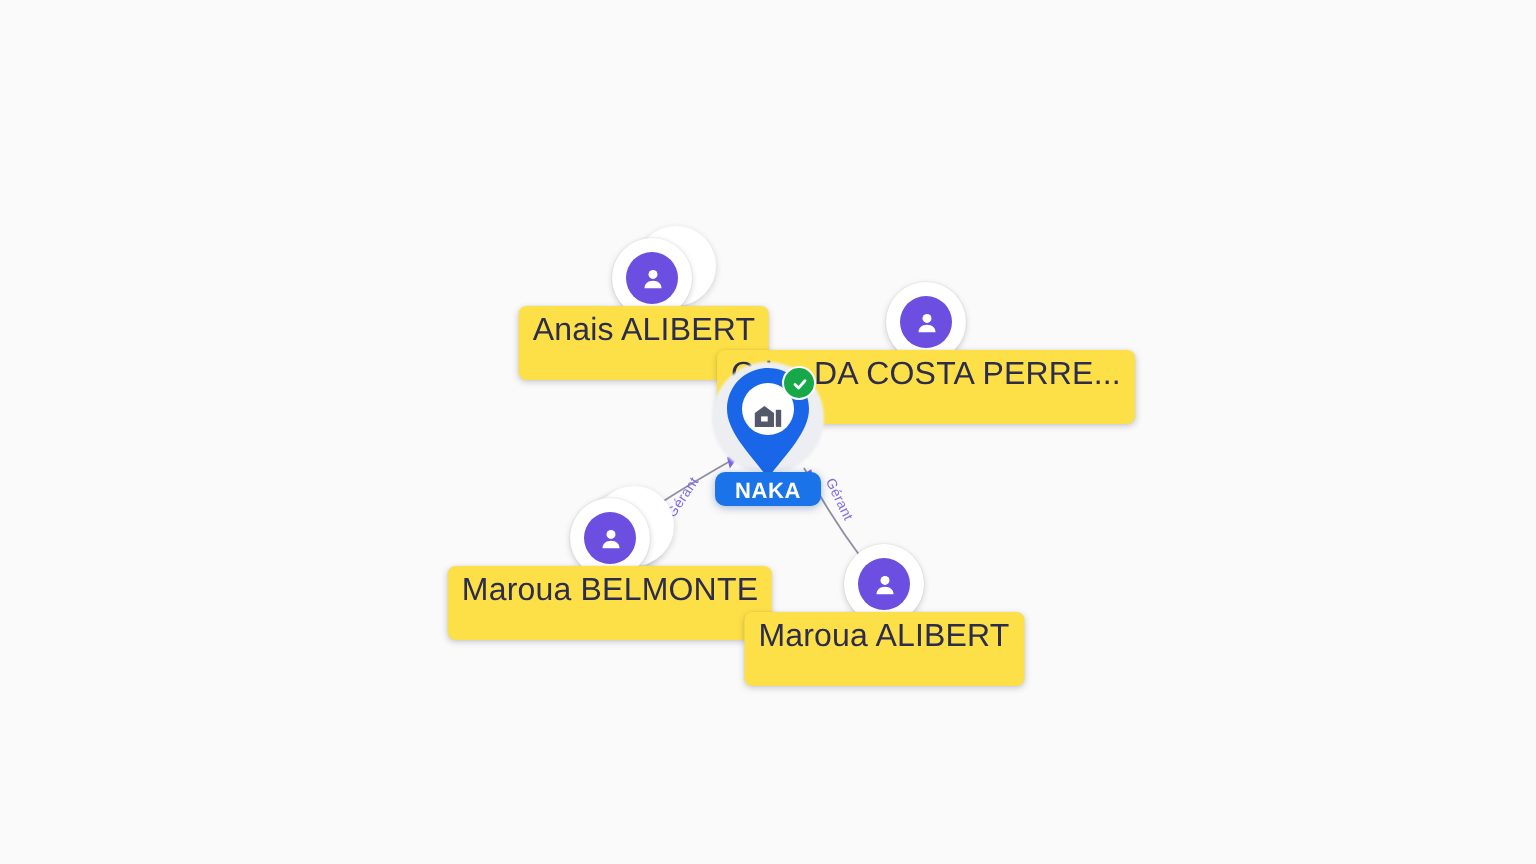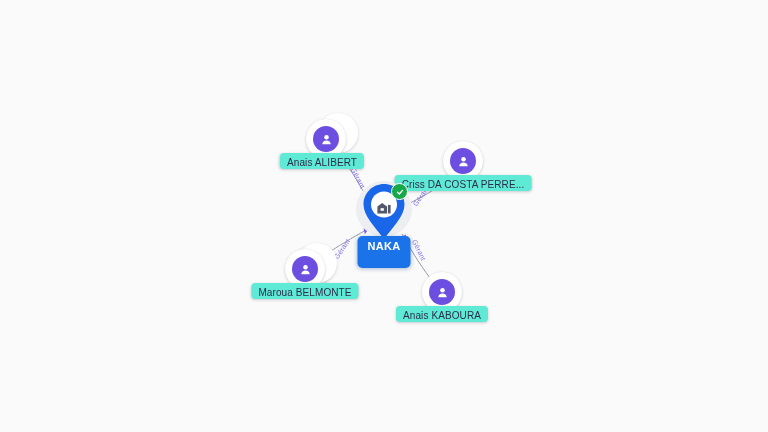--- a/index.html
+++ b/index.html
@@ -113,37 +113,37 @@
     border: 1.6px solid #ffffff;
     display: flex;
     align-items: center;
     justify-content: center;
   }
 
   
   .label-pill {
     position: absolute;
     transform: translateX(-50%);
-    background: #5eead4;
+    background: #fde047;
     color: #2c2c4c;
-    font-size: 10px;
+    font-size: 16px;
     line-height: 1;
     letter-spacing: 0.1px;
     white-space: nowrap;
-    padding: 5px 7px 1px 7px;
+    padding: 5px 7px 16px 7px;
     border-radius: 4px;
     box-shadow: 0 1px 3px rgba(30,30,60,0.22), 0 0 0 0.5px rgba(0,0,0,0.02);
   }
   .label-pill.primary {
     background: #1a73e8;
     color: #ffffff;
     font-size: 11px;
     font-weight: 700;
     letter-spacing: 0.3px;
-    padding: 5px 10px 16px 10px;
+    padding: 5px 10px 1px 10px;
     border-radius: 5px;
     box-shadow: 0 1px 4px rgba(20,60,140,0.35);
   }
 
   
   .edge-label {
     position: absolute;
     color: #7b62e8;
     font-size: 7px;
     letter-spacing: 0.2px;
@@ -219,21 +219,21 @@
   <div class="node" style="left:442px; top:292px;">
     <div class="person-disc">
       <div class="avatar-circle">
         <svg width="15" height="15" viewBox="0 0 24 24" fill="#ffffff">
           <circle cx="12" cy="8.3" r="3.6"></circle>
           <path d="M5.2 19.4c0-3.8 3.1-6 6.8-6s6.8 2.2 6.8 6z"></path>
         </svg>
       </div>
     </div>
   </div>
-  <div class="label-pill" style="left:442px; top:306px;">Anais KABOURA</div>
+  <div class="label-pill" style="left:442px; top:306px;">Maroua ALIBERT</div>
 
   <div class="node" style="left:384px; top:215px;">
     <div class="company-node">
       <div class="pin-halo"></div>
 
       <svg class="pin-shape" width="58" height="66" viewBox="0 0 58 66" xmlns="http://www.w3.org/2000/svg">
         <path d="M29 5 C17.5 5 8.5 14 8.5 25.5 C8.5 37 20 48 29 60 C38 48 49.5 37 49.5 25.5 C49.5 14 40.5 5 29 5 Z" fill="#1967e8"></path>
         <circle cx="29" cy="25.5" r="13" fill="#ffffff"></circle>
       </svg>
 

